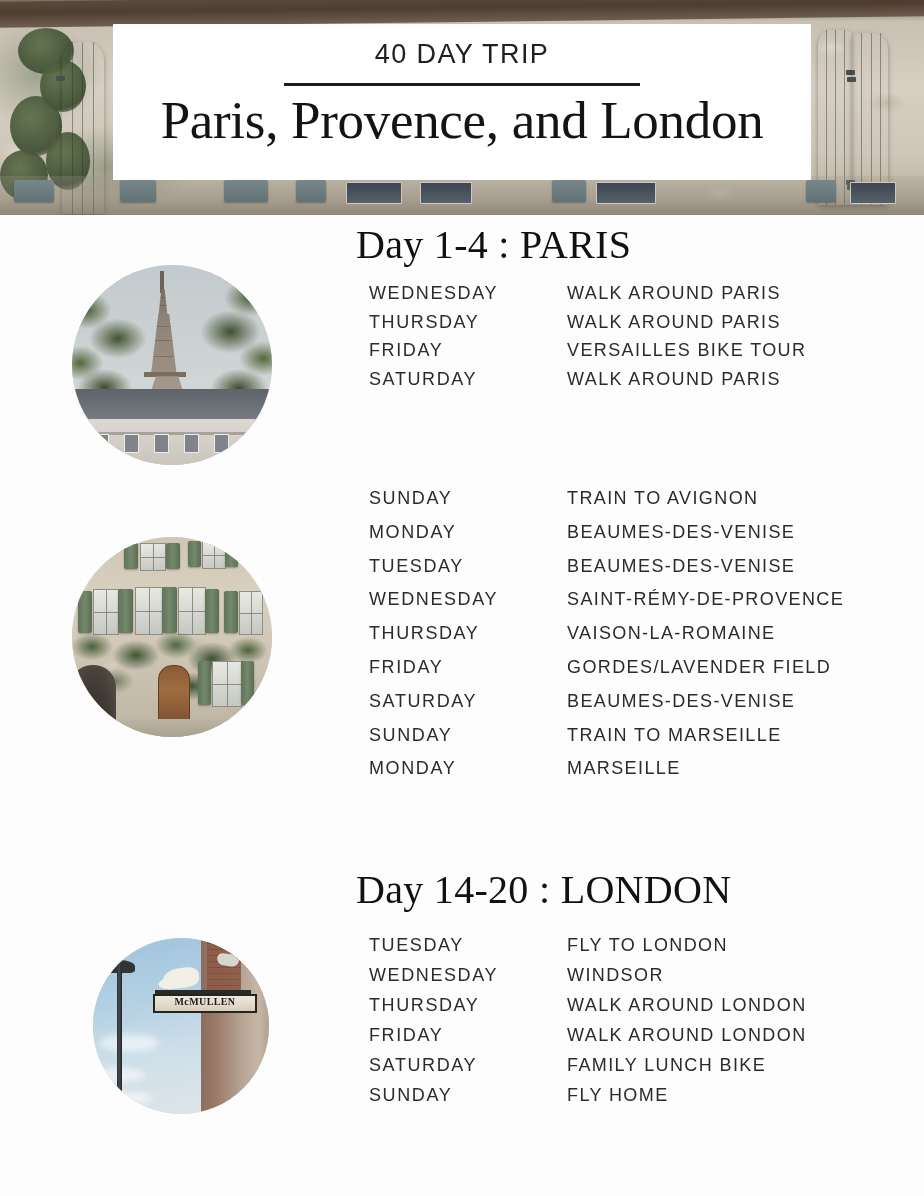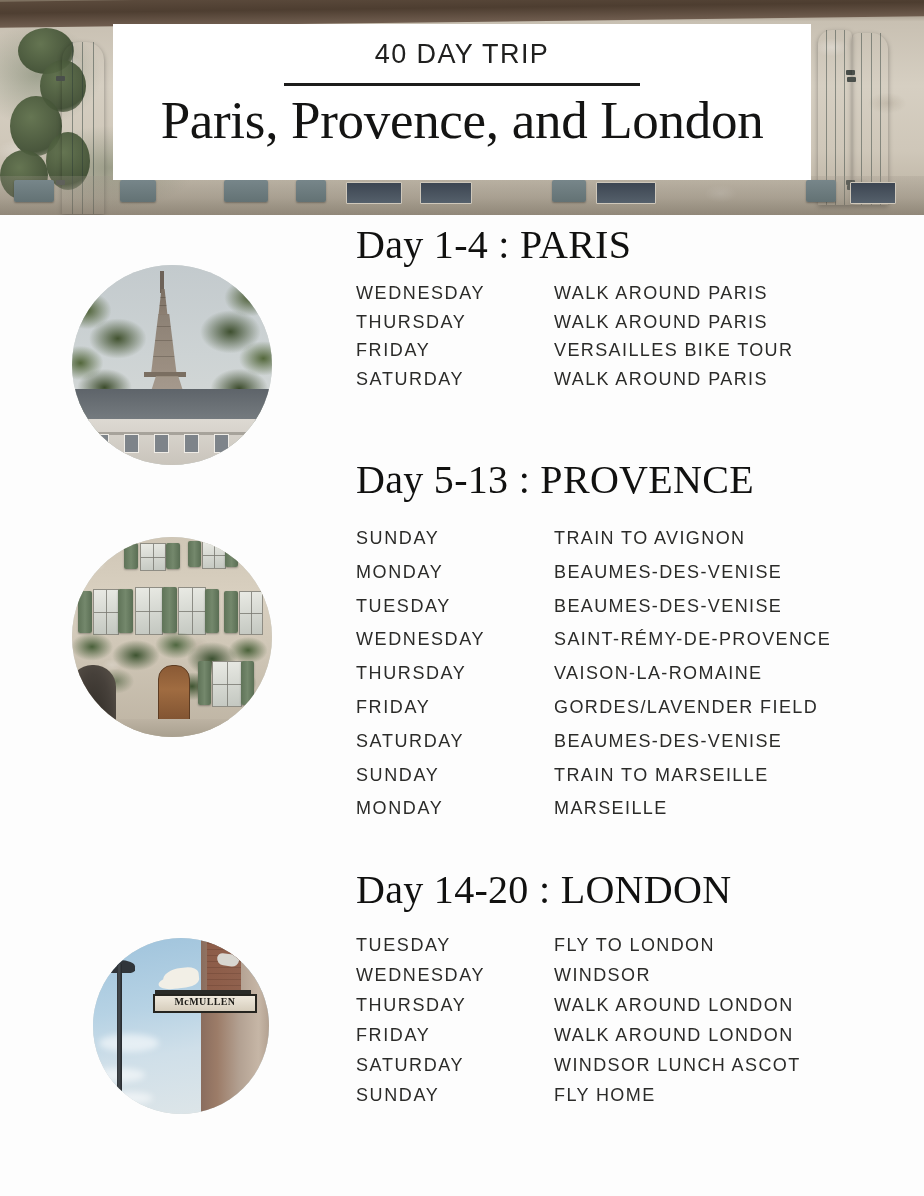--- a/index.html
+++ b/index.html
@@ -189,21 +189,21 @@
   .sec-heading {
     font-family: "Liberation Serif", serif;
     font-size: 40px;
     font-weight: 400;
     color: #111110;
     white-space: nowrap;
     line-height: 1;
     letter-spacing: .3px;
   }
 
-  .sched { margin-top: 18px; }
+  .sched { margin-top: 18px; margin-left: 13px; }
   .sched-row {
     display: flex;
     align-items: baseline;
     color: #2b2b29;
     font-family: "Liberation Sans", sans-serif;
     font-weight: 400;
   }
   .sched-row .day {
     flex: 0 0 198px;
     letter-spacing: 1.6px;
@@ -495,21 +495,20 @@
         <div class="pv-ivy"></div>
         <div class="pv-arch"></div>
         <div class="pv-door"></div>
         <div class="pv-win" style="left:140px;top:124px;width:28px;height:44px"></div>
         <div class="pv-sh" style="left:126px;top:124px;width:13px;height:44px"></div>
         <div class="pv-sh" style="left:169px;top:124px;width:13px;height:44px"></div>
         <div class="pv-ground"></div>
       </div>
     </div>
     <div class="sec-body">
-      <div class="sec-heading">Day 5-13 : PROVENCE</div>
       <div class="sched">
         <div class="sched-row">
           <div class="day">SUNDAY</div>
           <div class="act">TRAIN TO AVIGNON</div>
         </div>
         <div class="sched-row">
           <div class="day">MONDAY</div>
           <div class="act">BEAUMES-DES-VENISE</div>
         </div>
         <div class="sched-row">
@@ -576,21 +575,21 @@
         <div class="sched-row">
           <div class="day">THURSDAY</div>
           <div class="act">WALK AROUND LONDON</div>
         </div>
         <div class="sched-row">
           <div class="day">FRIDAY</div>
           <div class="act">WALK AROUND LONDON</div>
         </div>
         <div class="sched-row">
           <div class="day">SATURDAY</div>
-          <div class="act">WINDSOR LUNCH ASCOT</div>
+          <div class="act">FAMILY LUNCH BIKE</div>
         </div>
         <div class="sched-row">
           <div class="day">SUNDAY</div>
           <div class="act">FLY HOME</div>
         </div>
       </div>
     </div>
   </div>
 
 </div>

